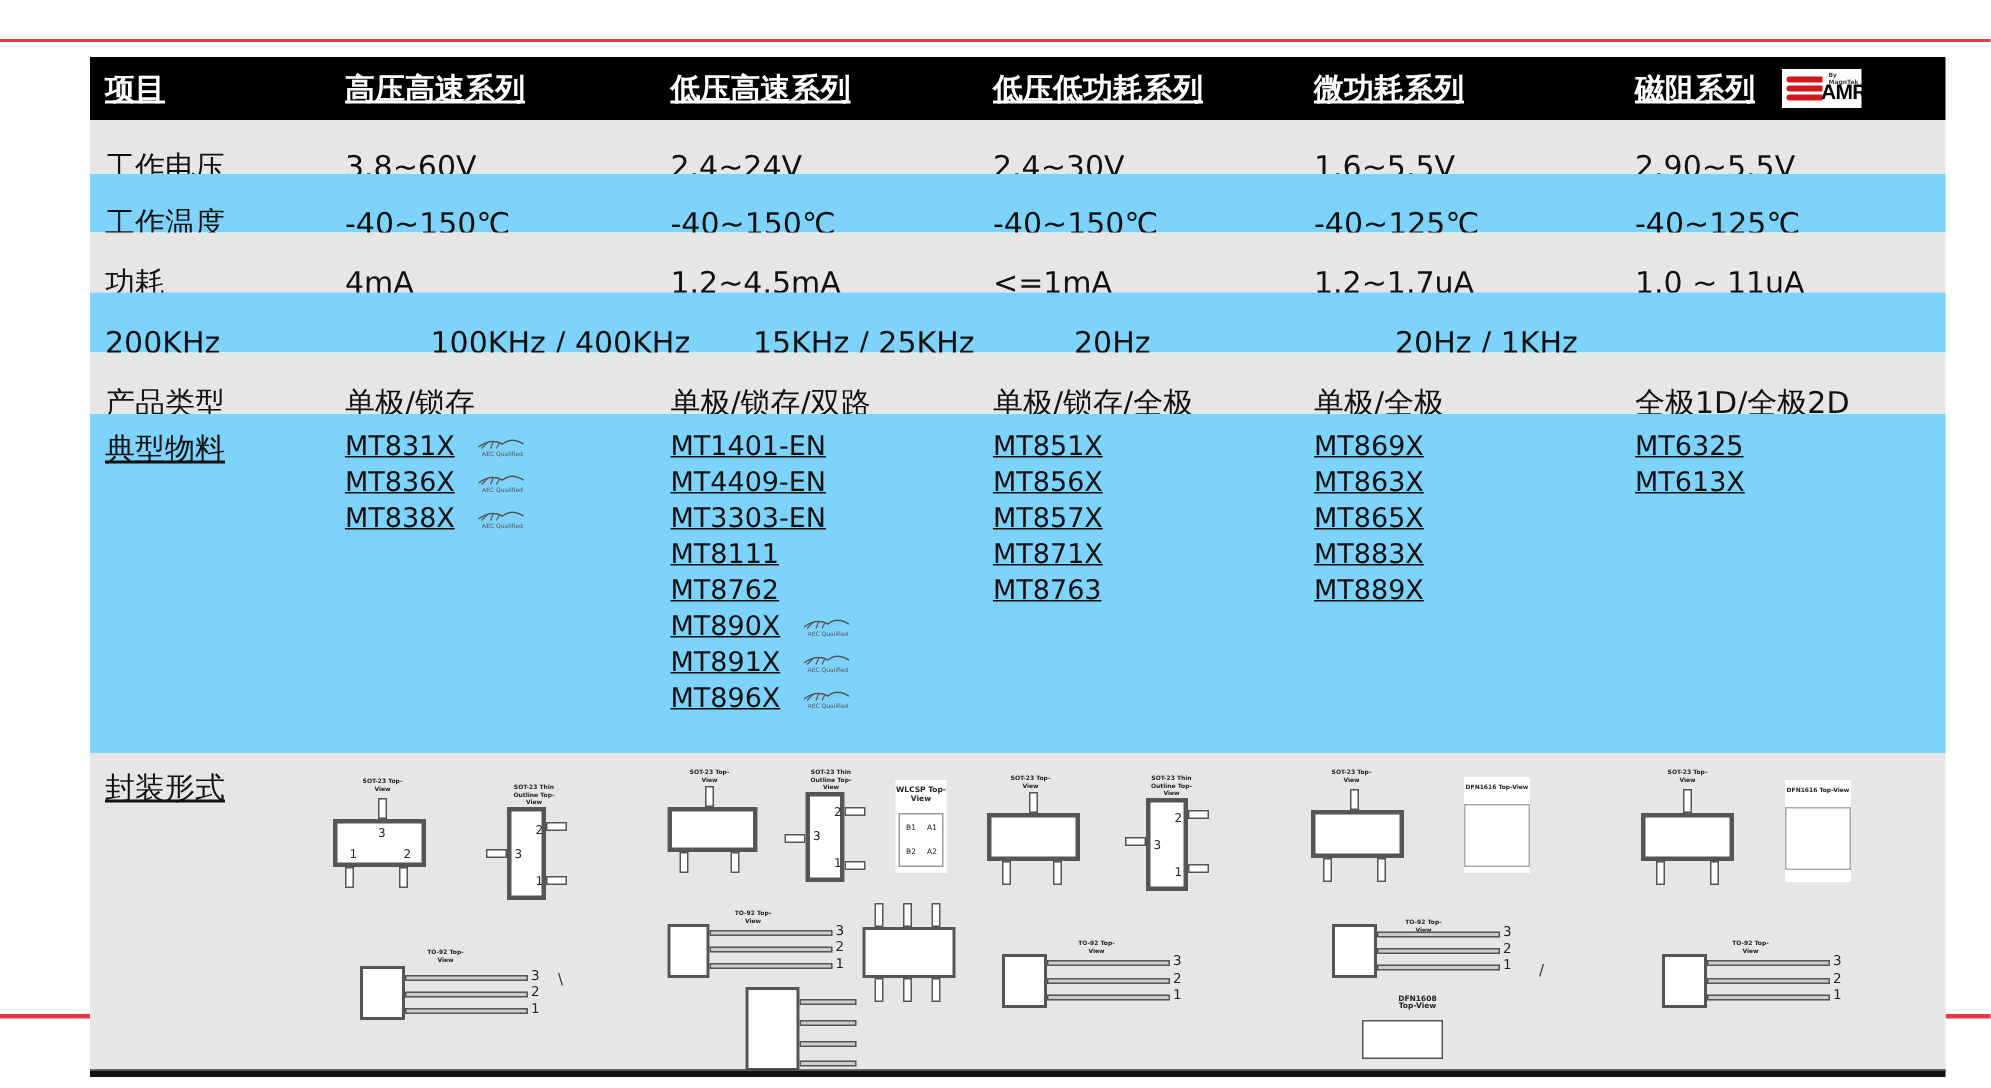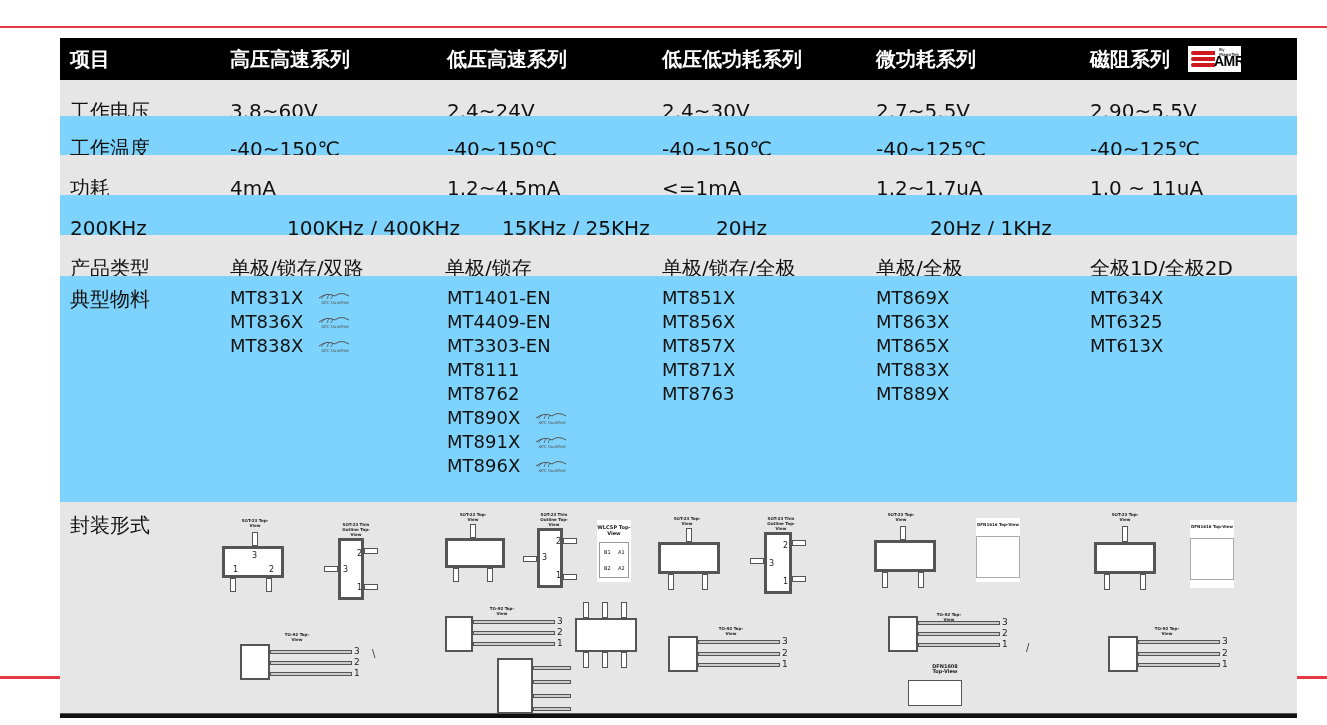--- a/index.html
+++ b/index.html
@@ -8,21 +8,21 @@
     background:#ffffff;
     font-family: "DejaVu Sans", "Liberation Sans", sans-serif;
     color:#111;
   }
   .top-rule { position:absolute; left:0; top:26px; width:1327px; height:2px; background:#e63946; }
   .side-rule-left { position:absolute; left:0; top:676px; width:60px; height:3px; background:#e63946; }
   .side-rule-right { position:absolute; left:1297px; top:676px; width:30px; height:3px; background:#e63946; }
 
   .table { position:absolute; left:60px; top:38px; width:1237px; }
   .row { position:relative; display:flex; }
-  .cell { box-sizing:border-box; padding-left:10px; }
+  .cell { box-sizing:border-box; padding-left:10px;text-decoration:underline; }
   .c0 { width:160px; }
   .c1 { width:217px; }
   .c2 { width:215px; }
   .c3 { width:214px; }
   .c4 { width:214px; }
   .c5 { width:217px; }
 
   .header { background:#000; height:42px; align-items:center; color:#fff; font-weight:bold; font-size:20px; }
   .header .cell { display:flex; align-items:center; }
   .gray { background:#e6e6e6; }
@@ -87,21 +87,21 @@
         <span class="amr-text">AMR</span>
       </span>
     </div>
   </div>
 
   <div class="row spec gray" style="height:36px">
     <div class="cell c0">工作电压</div>
     <div class="cell c1">3.8~60V</div>
     <div class="cell c2">2.4~24V</div>
     <div class="cell c3">2.4~30V</div>
-    <div class="cell c4">2.7~5.5V</div>
+    <div class="cell c4">1.6~5.5V</div>
     <div class="cell c5">2.90~5.5V</div>
   </div>
   <div class="row spec white" style="height:39px">
     <div class="cell c0">工作温度</div>
     <div class="cell c1">-40~150℃</div>
     <div class="cell c2">-40~150℃</div>
     <div class="cell c3">-40~150℃</div>
     <div class="cell c4">-40~125℃</div>
     <div class="cell c5">-40~125℃</div>
   </div>
@@ -115,22 +115,22 @@
   </div>
   <div class="row spec white" style="height:40px">
     <div class="cell c1">200KHz</div>
     <div class="cell c2">100KHz / 400KHz</div>
     <div class="cell c3">15KHz / 25KHz</div>
     <div class="cell c4">20Hz</div>
     <div class="cell c5">20Hz / 1KHz</div>
   </div>
   <div class="row spec gray" style="height:41px">
     <div class="cell c0">产品类型</div>
+    <div class="cell c1">单极/锁存</div>
     <div class="cell c2">单极/锁存/双路</div>
-    <div class="cell c1">单极/锁存</div>
     <div class="cell c3">单极/锁存/全极</div>
     <div class="cell c4">单极/全极</div>
     <div class="cell c5">全极1D/全极2D</div>
   </div>
 
   <div class="row white parts-row">
     <div class="cell c0 part-label">典型物料</div>
 
     <div class="cell c1 part-list">
       <div class="part">
@@ -213,21 +213,20 @@
 
     <div class="cell c4 part-list">
       <div class="part">MT869X</div>
       <div class="part">MT863X</div>
       <div class="part">MT865X</div>
       <div class="part">MT883X</div>
       <div class="part">MT889X</div>
     </div>
 
     <div class="cell c5 part-list">
-      <div class="part">MT634X</div>
       <div class="part">MT6325</div>
       <div class="part">MT613X</div>
     </div>
   </div>
 
   <div class="row gray pkg-row">
     <div class="cell c0 pkg-label">封装形式</div>
 
     <div class="cell c1">
       <div class="pkg-art" style="left:0;top:0;width:217px;height:211px;">

